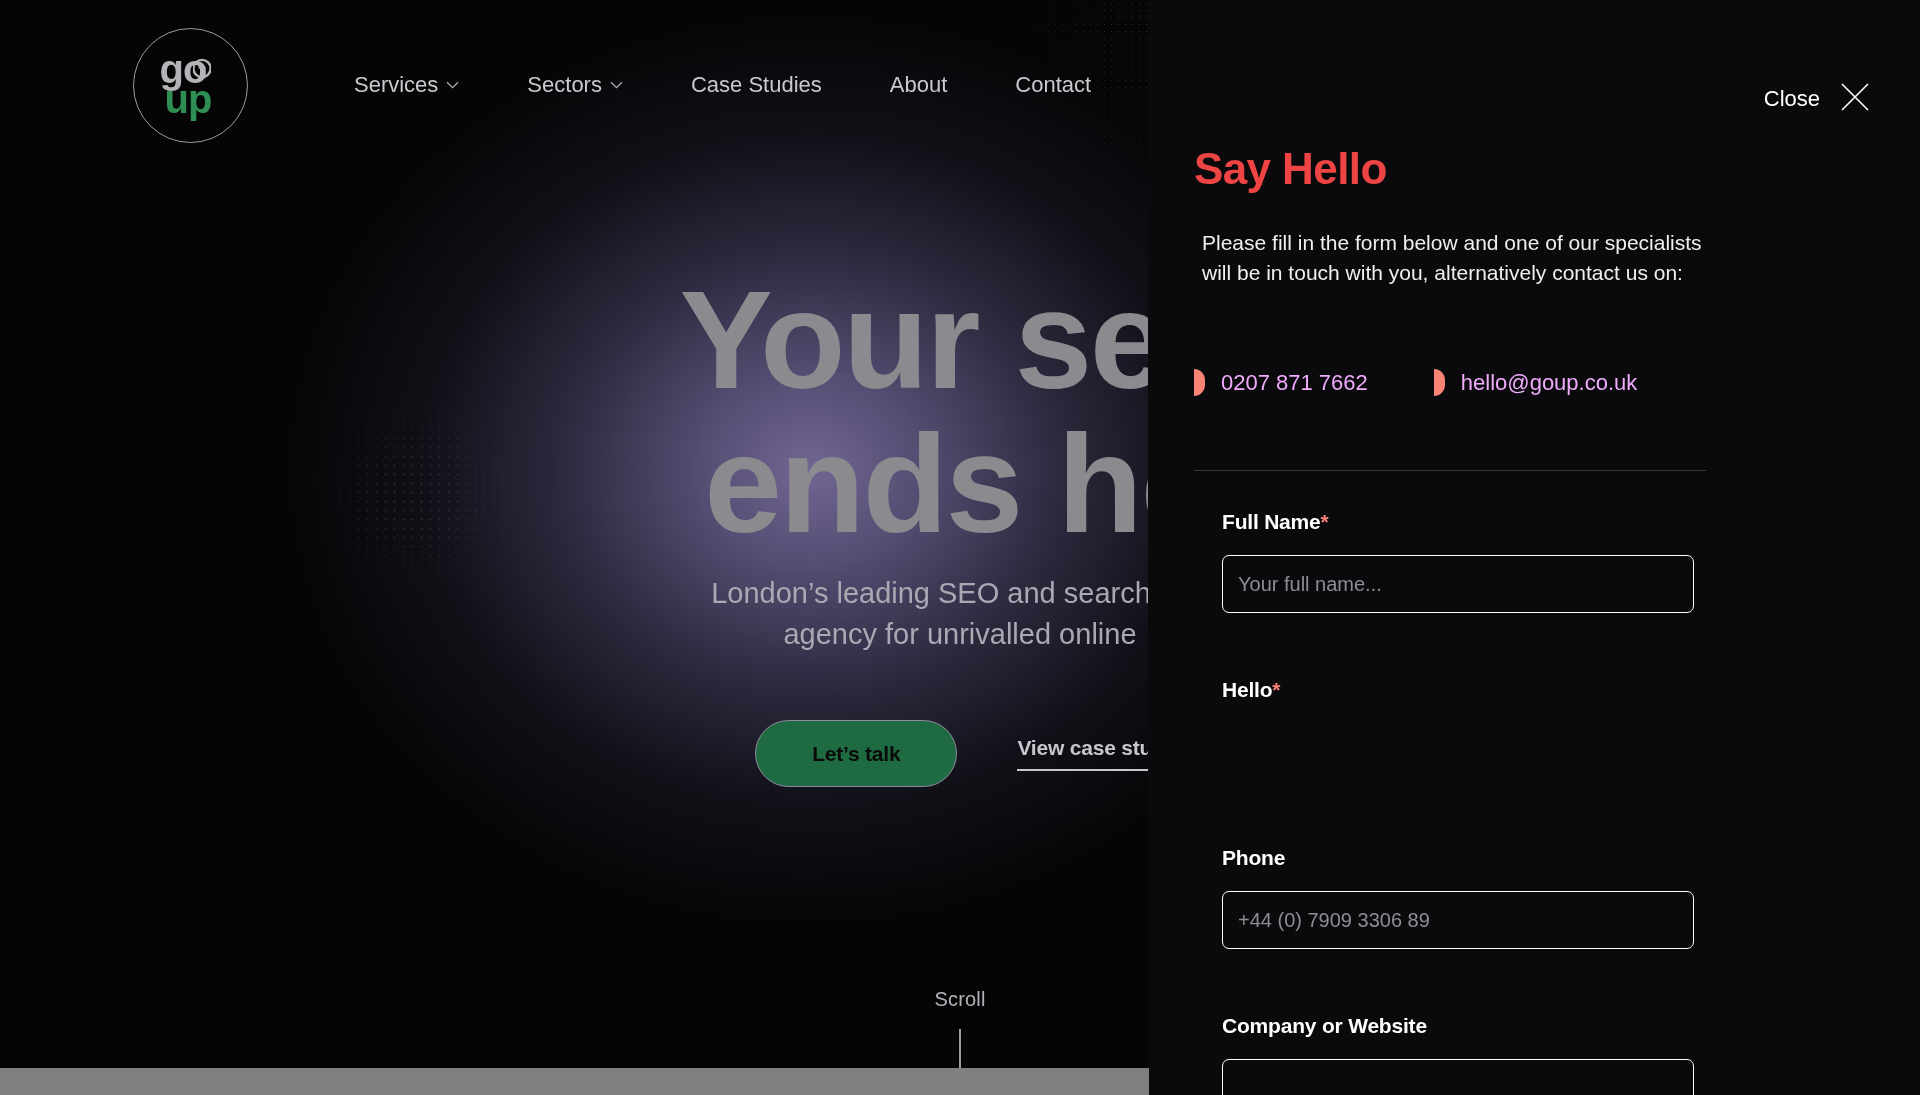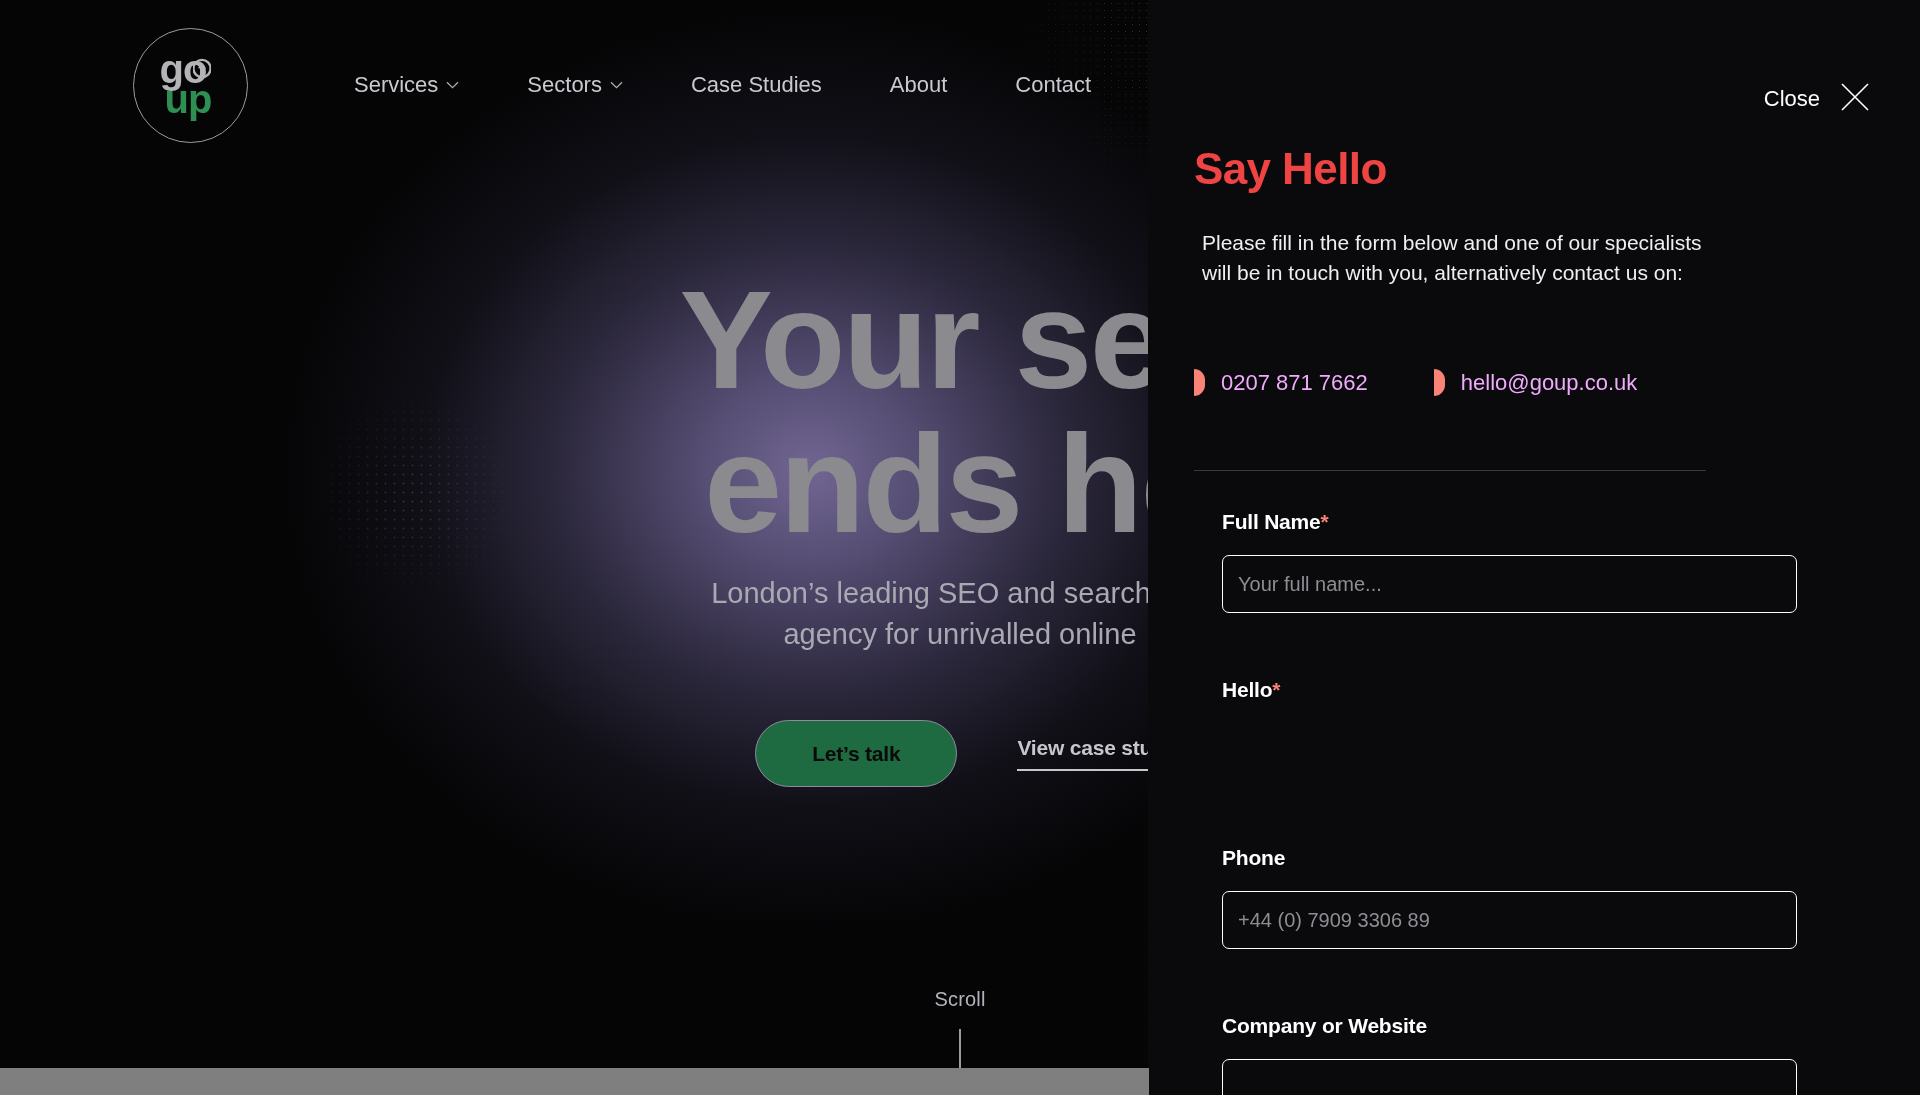--- a/index.html
+++ b/index.html
@@ -243,21 +243,21 @@
     width: 512px; height: 1px; background: #3a3a3e;
   }
 
   .field { position: absolute; left: 0; width: 512px; margin-left: 28px; }
   .field-label {
     font-size: 21px; font-weight: 700; color: #fff; letter-spacing: -.2px;
     display: block; margin-bottom: 21px;
   }
   .req { color: #f98375; font-weight: 700; }
   .field-input {
-    width: 575px; height: 58px;
+    width: 472px; height: 58px;
     background: #0a0a0c;
     border: 1.4px solid #ffffff;
     border-radius: 7px;
     color: #fff;
     font-size: 20px;
     font-family: "Liberation Sans", sans-serif;
     padding: 0 15px;
     outline: none;
   }
   .field-input::placeholder { color: #8d8d93; }

